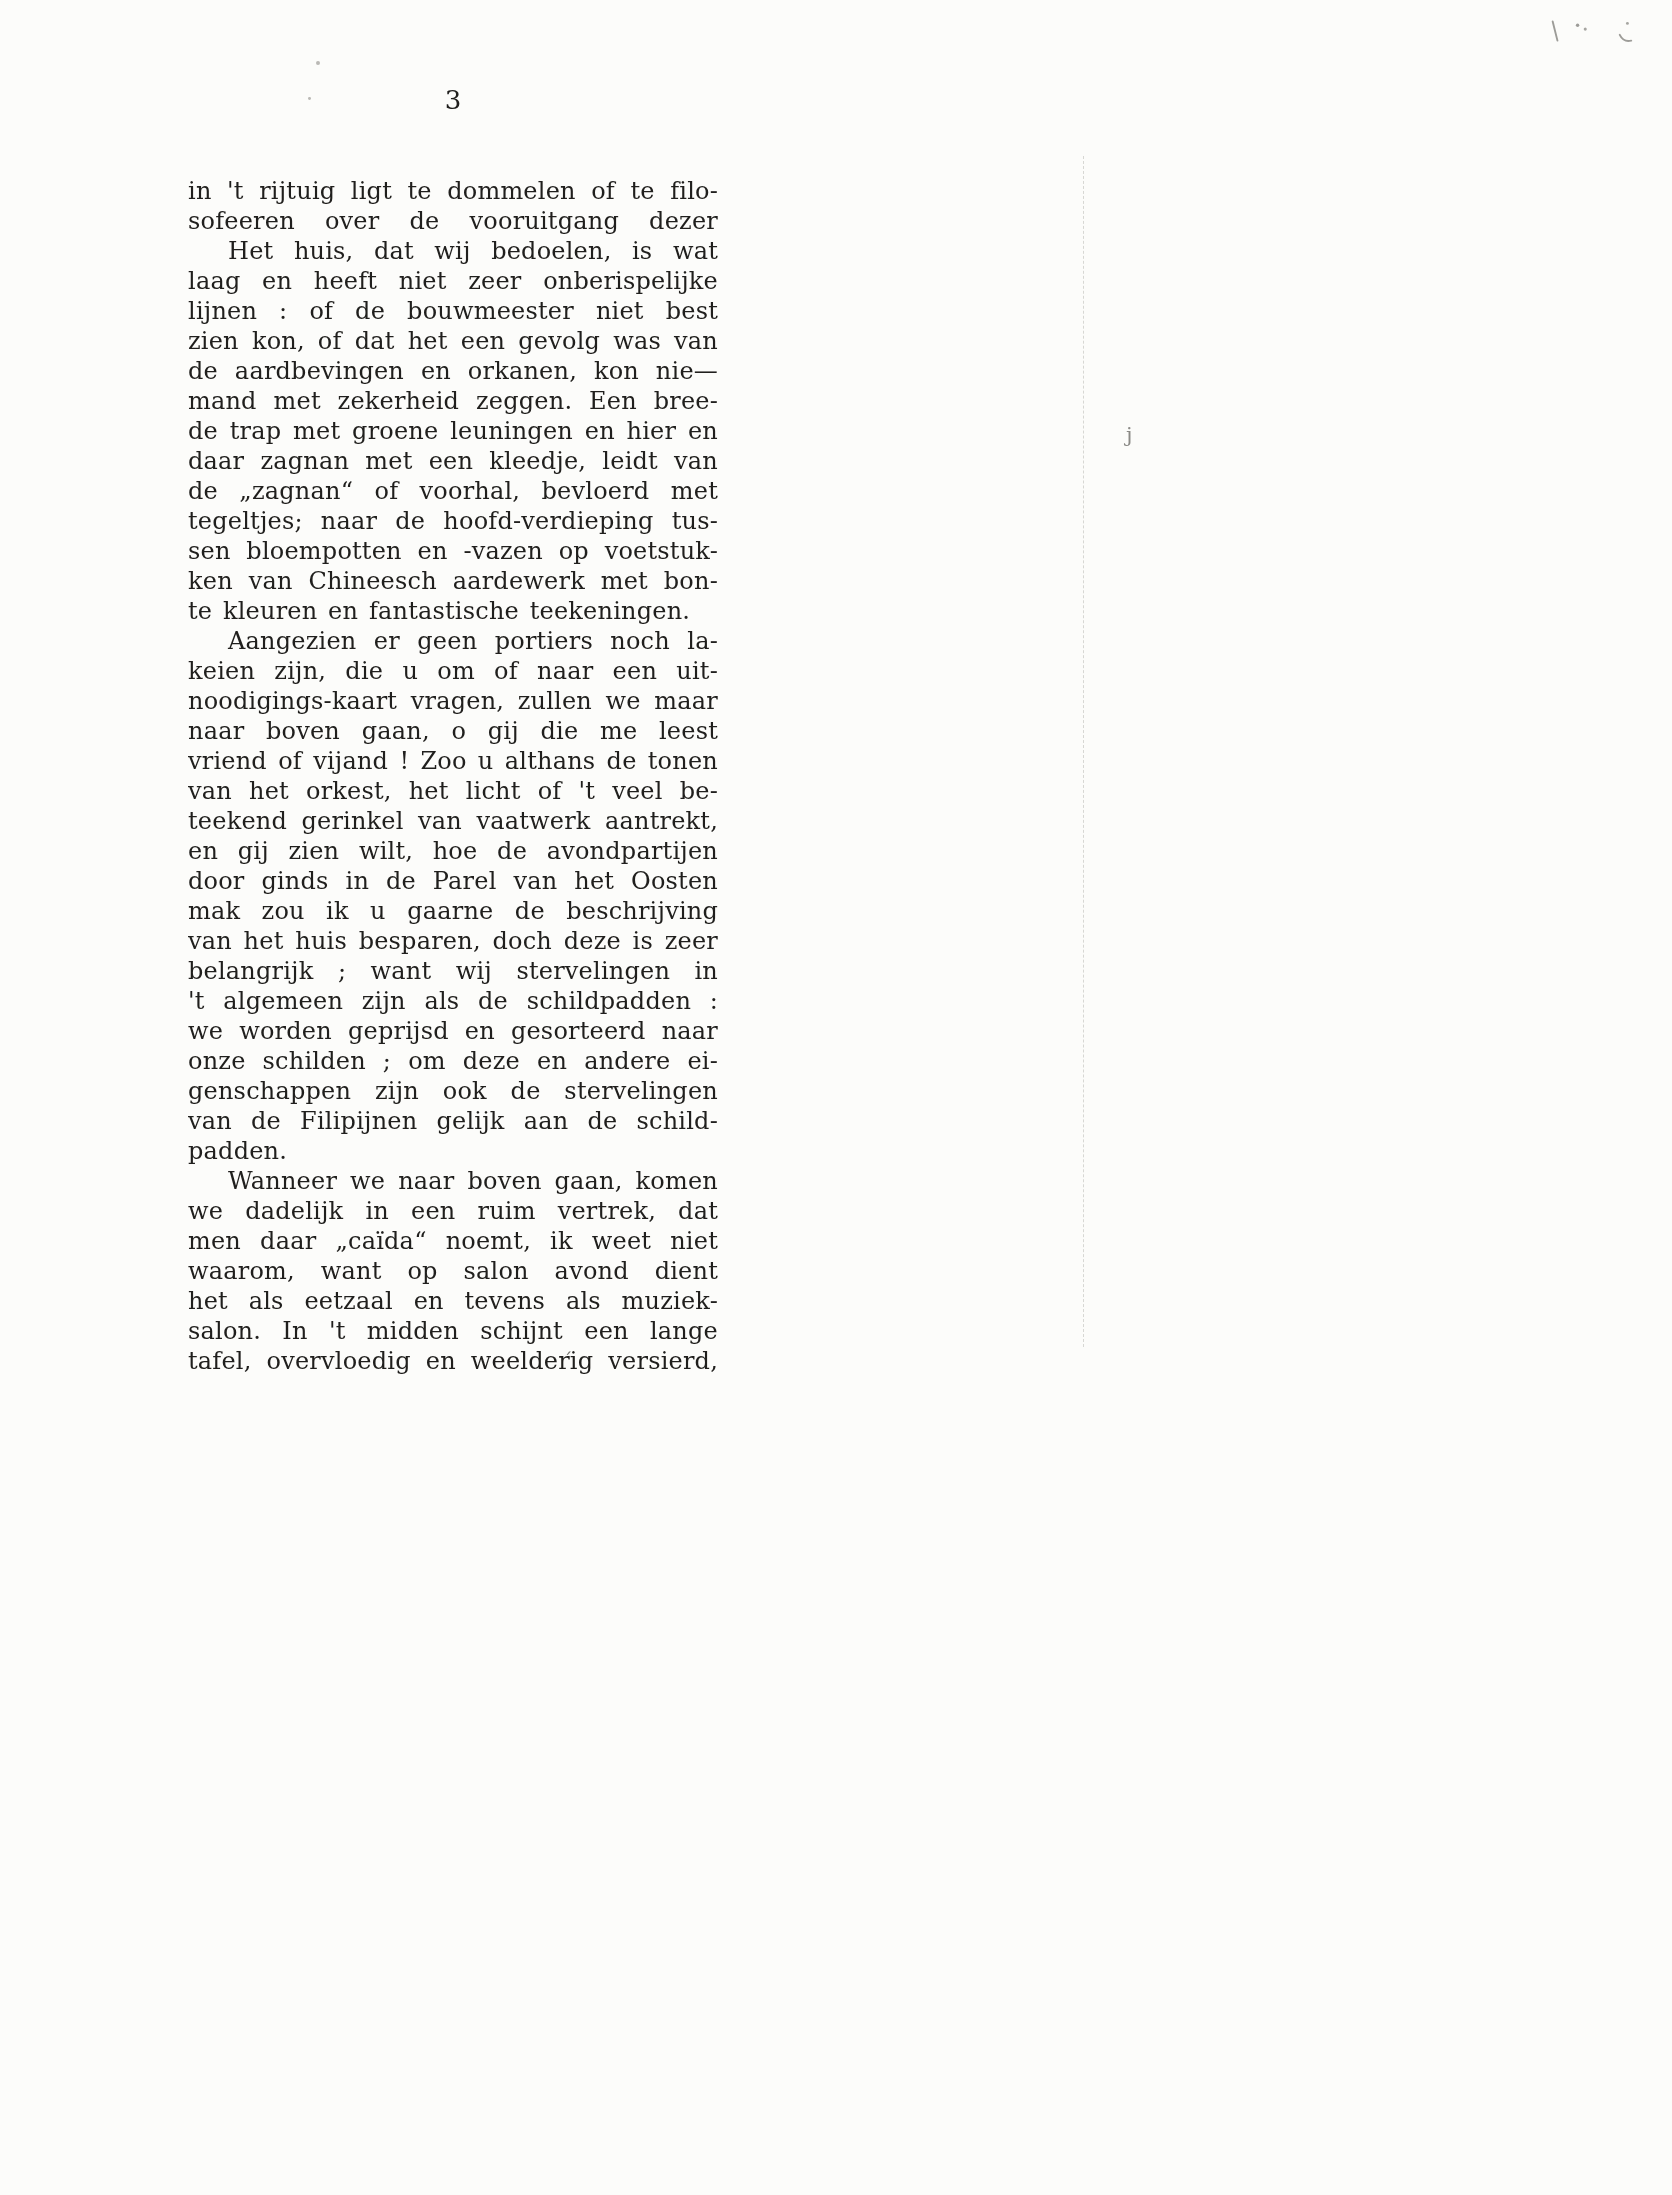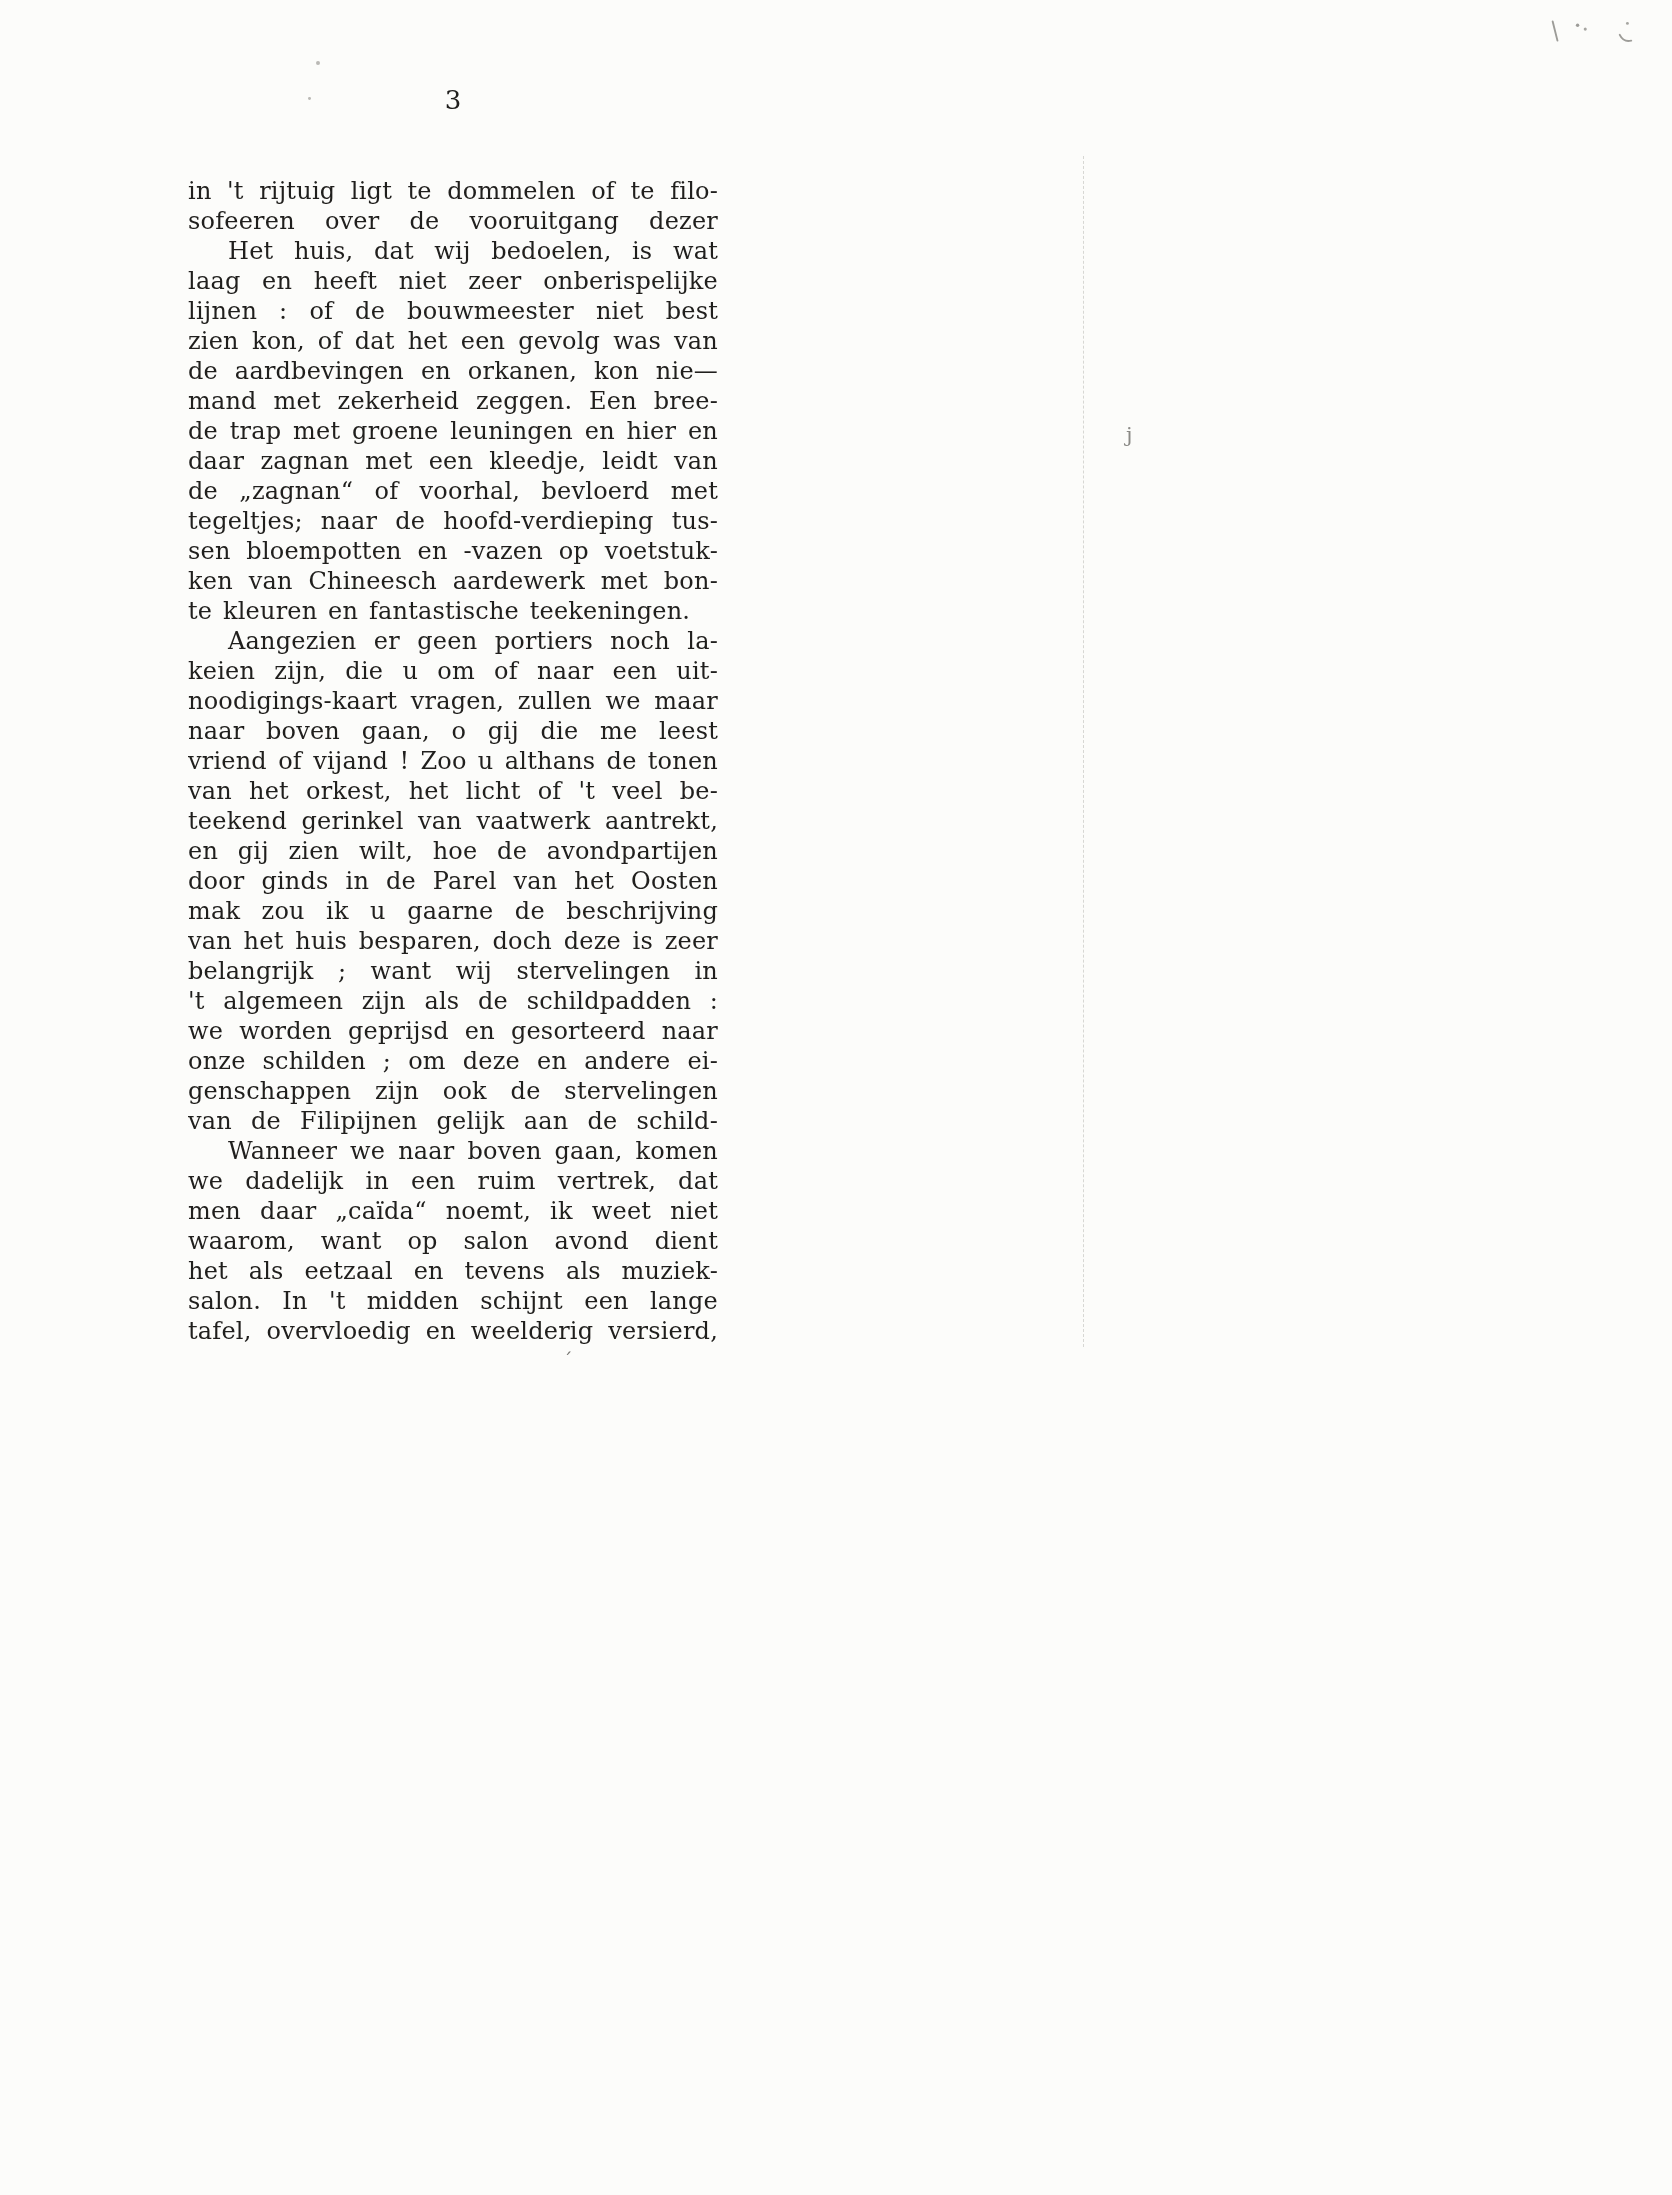--- a/index.html
+++ b/index.html
@@ -129,20 +129,21 @@
         <div class="line">en gij zien wilt, hoe de avondpartijen</div>
         <div class="line">door ginds in de Parel van het Oosten</div>
         <div class="line">mak zou ik u gaarne de beschrijving</div>
         <div class="line">van het huis besparen, doch deze is zeer</div>
         <div class="line">belangrijk ; want wij stervelingen in</div>
         <div class="line">'t algemeen zijn als de schildpadden :</div>
         <div class="line">we worden geprijsd en gesorteerd naar</div>
         <div class="line">onze schilden ; om deze en andere ei-</div>
         <div class="line">genschappen zijn ook de stervelingen</div>
         <div class="line">van de Filipijnen gelijk aan de schild-</div>
+        <div class="line last">padden.</div>
       </div>
       <div class="paragraph">
         <div class="line indent">Wanneer we naar boven gaan, komen</div>
         <div class="line">we dadelijk in een ruim vertrek, dat</div>
         <div class="line">men daar „caïda“ noemt, ik weet niet</div>
         <div class="line">waarom, want op salon avond dient</div>
         <div class="line">het als eetzaal en tevens als muziek-</div>
         <div class="line">salon. In 't midden schijnt een lange</div>
         <div class="line">tafel, overvloedig en weelderig versierd,</div>
       </div>

